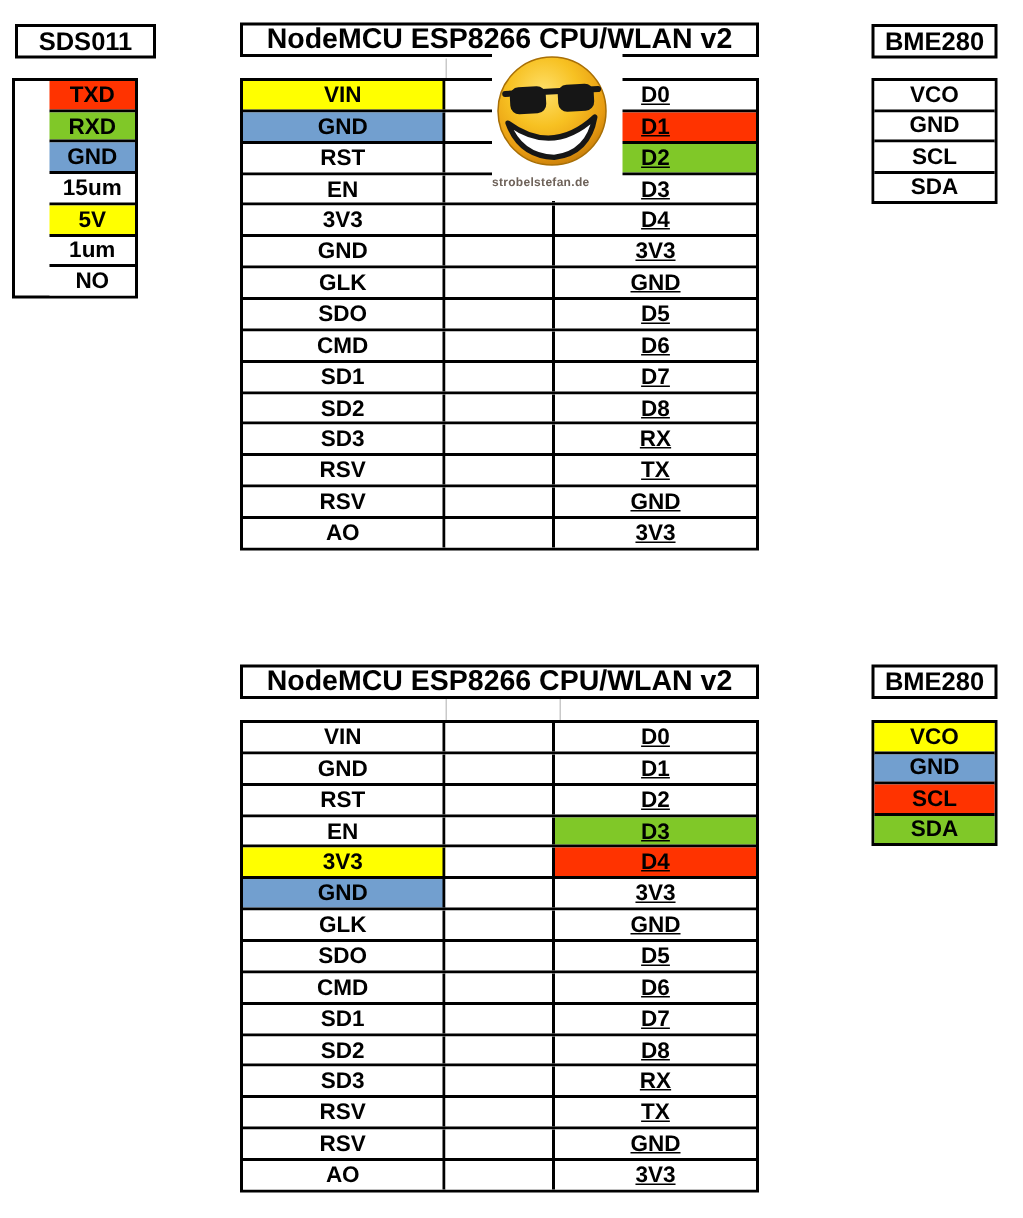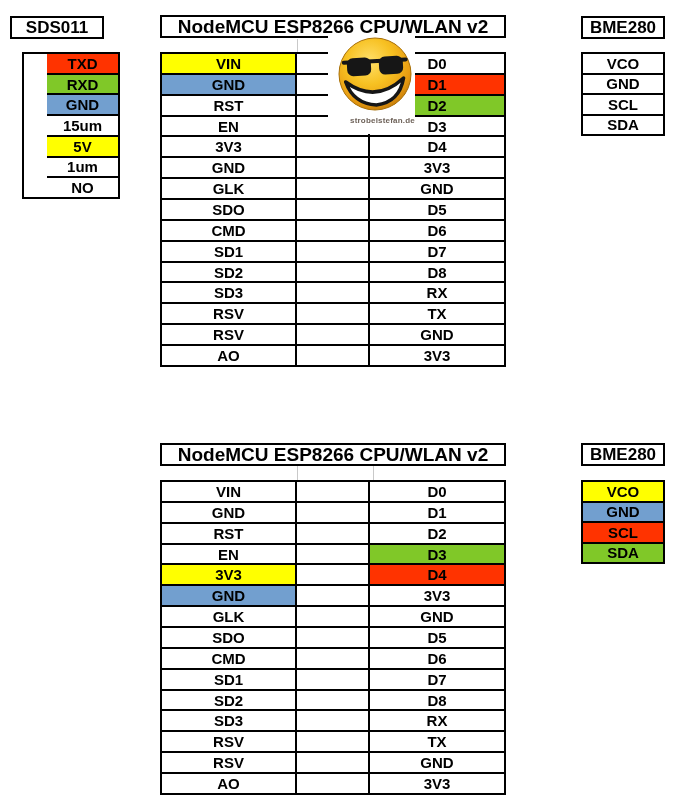--- a/index.html
+++ b/index.html
@@ -20,47 +20,47 @@
     display:flex; flex-direction:column;
   }
   .pin-row { flex:1; display:flex; min-height:0; }
   .pin-row + .pin-row { border-top:2px solid #000; }
   .pin-cell {
     display:flex; align-items:center; justify-content:center;
     font-weight:bold; font-size:15px; line-height:1; overflow:hidden;
   }
   .col-left  { width:135px; border-right:2px solid #000; }
   .col-mid   { width:73px;  border-right:2px solid #000; }
-  .col-right { flex:1; }
+  .col-right { flex:1;text-decoration:underline; }
   .col-single{ flex:1; }
   .gridline { position:absolute; width:1px; background:#c9c9c9; z-index:1; }
   .watermark {
     position:absolute; left:328px; top:36px; width:87px; height:98px;
-    background:#fff; z-index:5; text-align:right;
+    background:#fff; z-index:5; text-align:left;
   }
   .wm-caption {
     font-size:8px; font-weight:bold; color:#6e6259;
     margin-top:-2px; letter-spacing:0.2px; white-space:nowrap;
   }
 </style>
 </head>
 <body>
 
 <div>
 
   <div class="hdr" style="left:10px; top:16px; width:94px;">SDS011</div>
 
   <div class="hdr big" style="left:160px; top:15px; width:346px;">NodeMCU ESP8266 CPU/WLAN v2</div>
 
   <div class="hdr" style="left:581px; top:16px; width:84px;">BME280</div>
 
   <div class="gridline" style="left:297px; top:39px; height:13px;"></div>
   <div class="gridline" style="left:373px; top:39px; height:13px;"></div>
 
-  <div class="pin-table" style="left:22px; top:52px; width:98px; height:147px;padding-left:23px;">
+  <div class="pin-table" style="left:8px; top:52px; width:84px; height:147px;padding-left:23px;">
       <div class="pin-row">
         <div class="pin-cell col-single" style="background: rgb(255, 51, 0);">TXD</div>
       </div>
       <div class="pin-row">
         <div class="pin-cell col-single" style="background: rgb(128, 200, 40);">RXD</div>
       </div>
       <div class="pin-row">
         <div class="pin-cell col-single" style="background: rgb(114, 159, 207);">GND</div>
       </div>
       <div class="pin-row">

